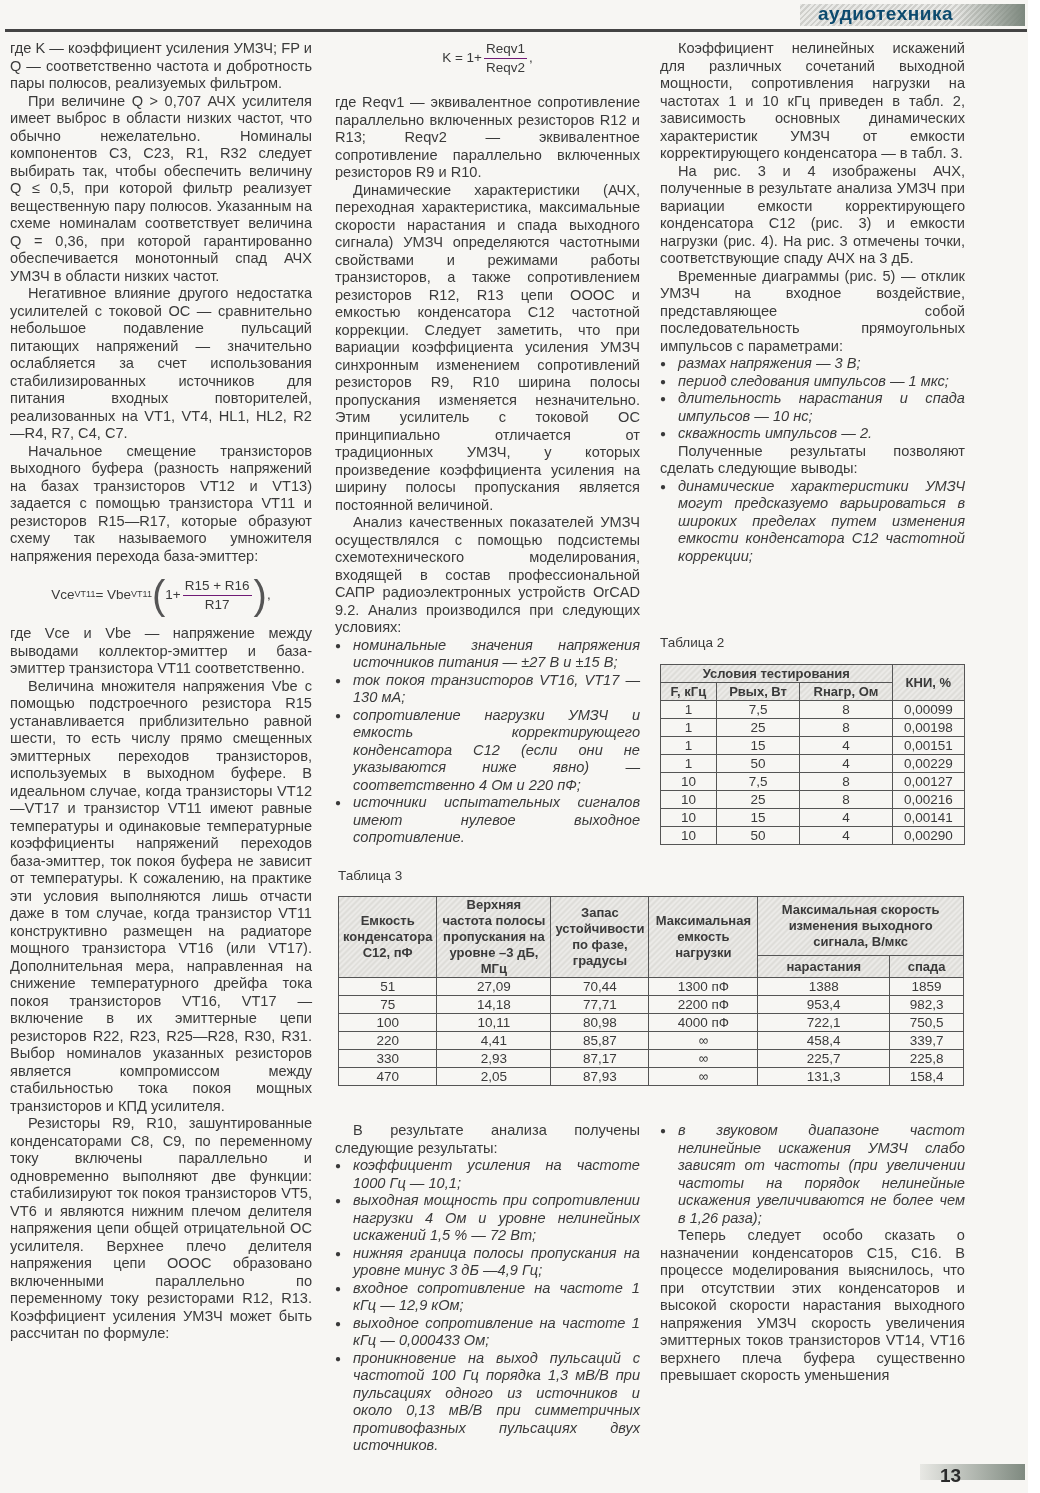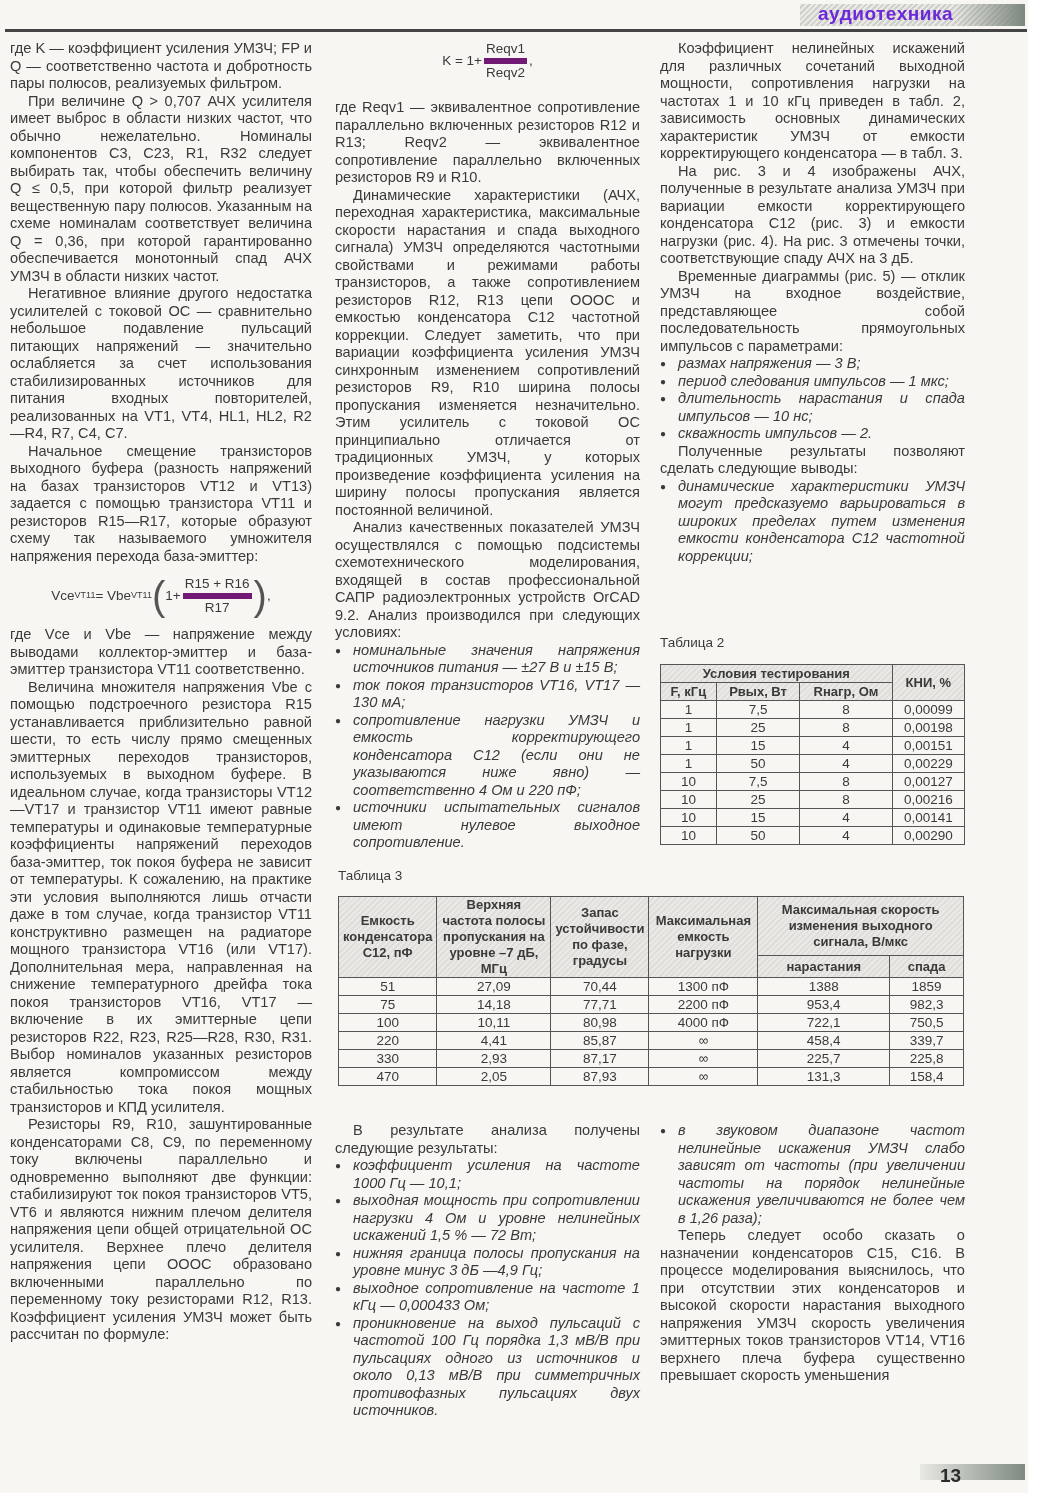--- a/index.html
+++ b/index.html
@@ -3,35 +3,35 @@
 <meta charset="utf-8">
 <style>
   html,body{margin:0;padding:0;}
   body{width:1040px;height:1493px;background:#f7f6f3;position:relative;overflow:hidden;
        font-family:"Liberation Sans",sans-serif;color:#3a3a3a;}
   .hdr{position:absolute;left:0;top:0;width:1040px;height:30px;}
   .hdr-band{position:absolute;left:800px;top:4px;width:225px;height:22px;
        background:repeating-linear-gradient(135deg,#e9e9e6 0 2px,#cfcfcb 2px 4px);}
   .hdr-band:after{content:"";position:absolute;right:0;top:0;width:70px;height:100%;
        background:linear-gradient(90deg,rgba(140,150,140,0),#7c877d);}
-  .hdr-title{position:absolute;left:818px;top:3px;font-weight:bold;font-size:19px;color:#6d28d9;letter-spacing:0.5px;}
+  .hdr-title{position:absolute;left:818px;top:3px;font-weight:bold;font-size:19px;color:#0c4a6e;letter-spacing:0.5px;}
   .hdr-rule{position:absolute;left:5px;top:29px;width:1022px;height:3px;background:#444;}
   .edge{position:absolute;right:0;top:0;width:12px;height:1493px;background:#fff;}
   .col{position:absolute;font-size:14.6px;line-height:17.5px;text-align:justify;}
   .c1{left:10px;top:40px;width:302px;}
   .c2{left:335px;top:40px;width:305px;}
   .c3{left:660px;top:40px;width:305px;}
   p{margin:0;}
   .ind{text-indent:18px;}
   ul{margin:0;padding:0;list-style:none;}
   li{position:relative;padding-left:18px;font-style:italic;}
   li:before{content:"●";position:absolute;left:0;top:0;font-size:10px;}
   .formula{display:flex;align-items:center;justify-content:center;font-size:13.5px;margin:10px 0;}
   .frac{display:inline-flex;flex-direction:column;align-items:center;margin:0 2px;}
-  .frac span:first-child{border-bottom:6px solid #701a75;padding:0 2px;}
+  .frac span:first-child{border-bottom:1px solid #701a75;padding:0 2px;}
   .paren{font-size:40px;line-height:40px;font-weight:100;color:#555;}
   sub{font-size:9px;}
   table{border-collapse:collapse;font-size:13.5px;}
   td,th{border:1px solid #555;text-align:center;padding:0 4px;height:17px;}
   th{background:repeating-linear-gradient(135deg,#ecebe8 0 2px,#dddcd8 2px 4px);font-weight:bold;font-size:13px;line-height:16px;}
   .t2{position:absolute;left:660px;top:664px;width:305px;}
   .t3{position:absolute;left:338px;top:896px;width:626px;}
   .t2cap{position:absolute;left:660px;top:635px;font-size:13.5px;}
   .t3cap{position:absolute;left:338px;top:868px;font-size:13.5px;}
   .c4{left:335px;top:1122px;width:305px;}
@@ -172,21 +172,21 @@
         <td>0,00290</td>
       </tr>
     </tbody>
 </table>
 
 <div class="t3cap">Таблица 3</div>
 <table class="t3">
   <tbody>
       <tr>
     <th rowspan="2" style="width:88px">Емкость конденсатора C12, пФ</th>
-    <th rowspan="2" style="width:105px">Верхняя частота полосы пропускания на уровне –7 дБ, МГц</th>
+    <th rowspan="2" style="width:105px">Верхняя частота полосы пропускания на уровне –3 дБ, МГц</th>
     <th rowspan="2" style="width:88px">Запас устойчивости по фазе, градусы</th>
     <th rowspan="2" style="width:100px">Максимальная емкость нагрузки</th>
     <th colspan="2">Максимальная скорость изменения выходного сигнала, В/мкс</th>
   </tr>
   <tr>
     <th>нарастания</th>
     <th>спада</th>
   </tr>
   </tbody>
     <tbody id="t3body">
@@ -240,20 +240,21 @@
       </tr>
     </tbody>
 </table>
 
 <div class="col c4">
   <p class="ind">В результате анализа получены следующие результаты:</p>
   <ul>
     <li>коэффициент усиления на частоте 1000 Гц — 10,1;</li>
     <li>выходная мощность при сопротивлении нагрузки 4 Ом и уровне нелинейных искажений 1,5 % — 72 Вт;</li>
     <li>нижняя граница полосы пропускания на уровне минус 3 дБ —4,9 Гц;</li>
+    <li>входное сопротивление на частоте 1 кГц — 12,9 кОм;</li>
     <li>выходное сопротивление на частоте 1 кГц — 0,000433 Ом;</li>
     <li>проникновение на выход пульсаций с частотой 100 Гц порядка 1,3 мВ/В при пульсациях одного из источников и около 0,13 мВ/В при симметричных противофазных пульсациях двух источников.</li>
   </ul>
 </div>
 
 <div class="col c5">
   <ul>
     <li>в звуковом диапазоне частот нелинейные искажения УМЗЧ слабо зависят от частоты (при увеличении частоты на порядок нелинейные искажения увеличиваются не более чем в 1,26 раза);</li>
   </ul>
   <p class="ind">Теперь следует особо сказать о назначении конденсаторов C15, C16. В процессе моделирования выяснилось, что при отсутствии этих конденсаторов и высокой скорости нарастания выходного напряжения УМЗЧ скорость увеличения эмиттерных токов транзисторов VT14, VT16 верхнего плеча буфера существенно превышает скорость уменьшения</p>

